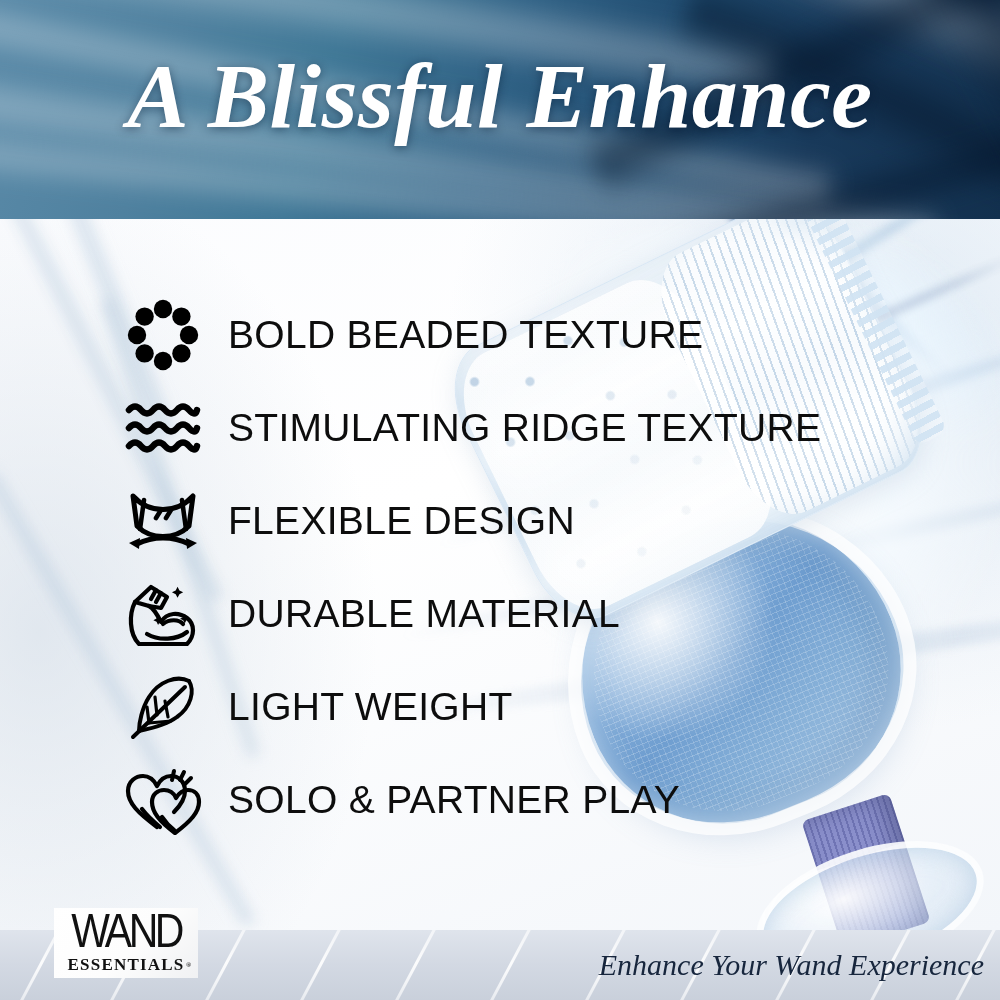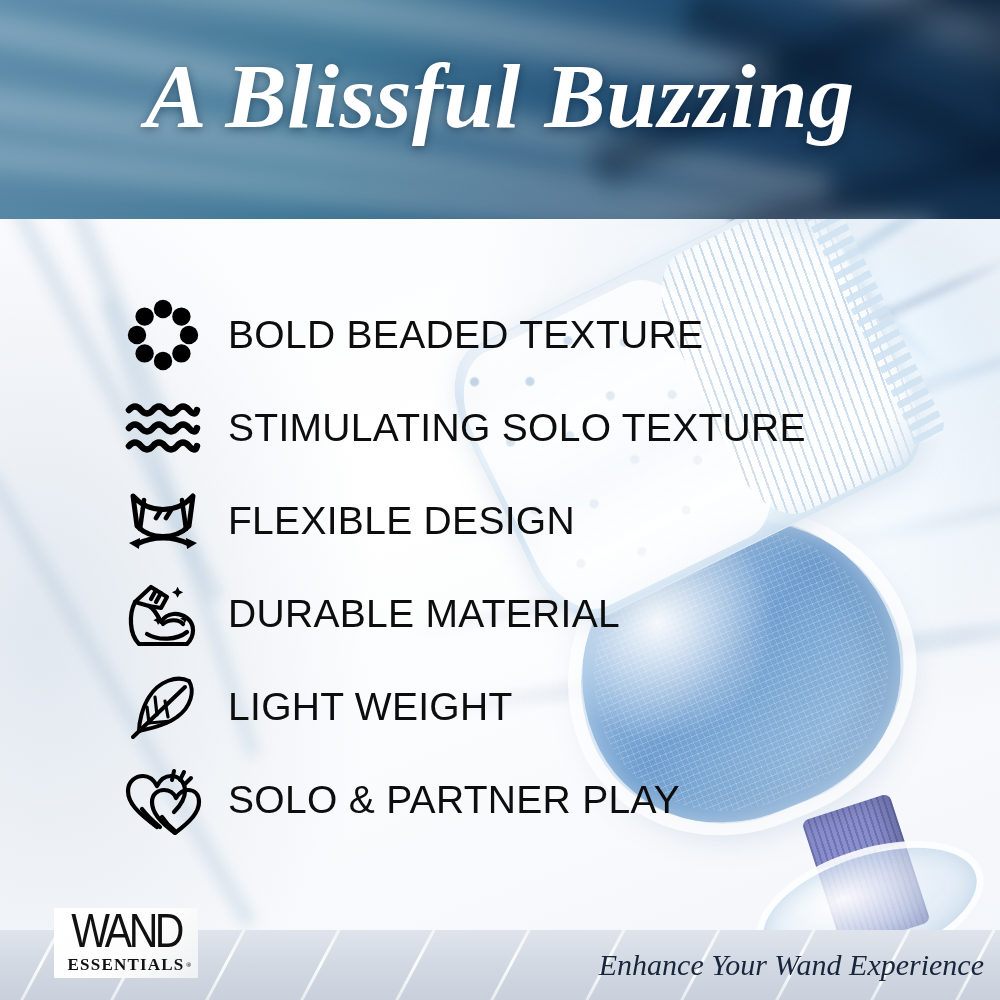--- a/index.html
+++ b/index.html
@@ -295,21 +295,21 @@
       <div class="silk s1"></div>
       <div class="silk s2"></div>
       <div class="silk s3"></div>
       <div class="silk s4"></div>
       <div class="silk s5"></div>
       <div class="silk dark d1"></div>
       <div class="silk dark d2"></div>
       <div class="silk dark d3"></div>
       <div class="silk dark d4"></div>
     </div>
-    <div class="hdr-title">A Blissful Buzzing</div>
+    <div class="hdr-title">A Blissful Enhance</div>
   </div>
 
   <div class="body-bg">
     <div class="wisp w1"></div>
     <div class="wisp w2"></div>
     <div class="wisp w3"></div>
     <div class="wisp w4"></div>
     <div class="ribbon r6"></div>
     <div class="ribbon r1"></div>
     <div class="ribbon r2"></div>
@@ -360,21 +360,21 @@
     <div class="feat-row">
       <div class="feat-icon">
         <svg width="76" height="62" viewBox="0 0 76 62">
           <g fill="none" stroke="#000000" stroke-width="6.5" stroke-linecap="round">
             <path d="M4 13 q6 -7 12 0 t12 0 t12 0 t12 0 t12 0 t8 0"></path>
             <path d="M4 31 q6 -7 12 0 t12 0 t12 0 t12 0 t12 0 t8 0"></path>
             <path d="M4 49 q6 -7 12 0 t12 0 t12 0 t12 0 t12 0 t8 0"></path>
           </g>
         </svg>
       </div>
-      <div class="feat-label">STIMULATING SOLO TEXTURE</div>
+      <div class="feat-label">STIMULATING RIDGE TEXTURE</div>
     </div>
 
     <div class="feat-row">
       <div class="feat-icon">
         <svg width="76" height="66" viewBox="0 0 76 66">
           <g fill="none" stroke="#000000" stroke-width="5" stroke-linejoin="round" stroke-linecap="round">
             <path d="M8 8 C 24 26, 52 26, 68 8 L 64 38 C 50 52, 26 52, 12 38 Z"></path>
             <path d="M19 12 L 15 41" stroke-width="4.6"></path>
             <path d="M57 12 L 61 41" stroke-width="4.6"></path>
             <path d="M31 30 L 36 22" stroke-width="4.6"></path>

